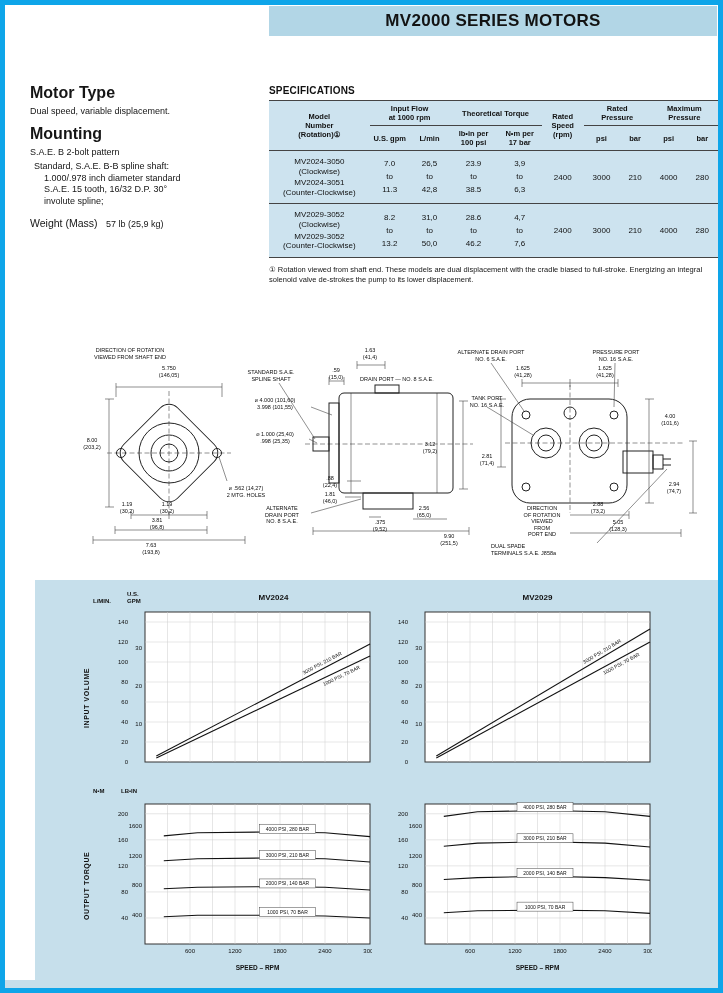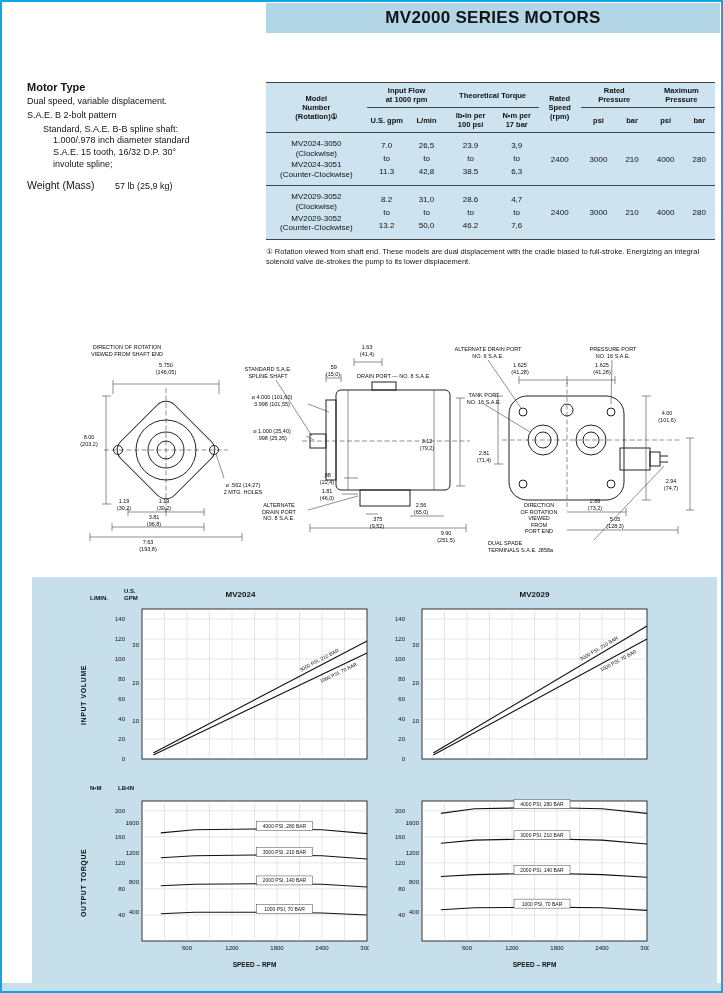--- a/index.html
+++ b/index.html
@@ -1,30 +1,30 @@
 <!DOCTYPE html>
 <html style="--banner_blue: #b2d6e6; --table_blue: #cde3ef; --panel_blue: #c6dfeb;"><head>
 <meta charset="utf-8">
 <style>
   *{margin:0;padding:0;box-sizing:border-box}
   html,body{background:#fff}
   body{width:723px;height:993px;position:relative;font-family:"Liberation Sans",sans-serif;color:#111}
-  .page{position:absolute;inset:0;background:#fff;border:2px solid #0ea5e9;overflow:hidden}
+  .page{position:absolute;inset:0;background:#fff;border:5px solid #0ea5e9;overflow:hidden}
 
   .banner{position:absolute;top:1px;left:264px;right:1px;height:30px;background:var(--banner_blue);
           display:flex;align-items:center;justify-content:center;font-size:17px;font-weight:600;color:#131313;letter-spacing:.3px}
 
   .left-col{position:absolute;top:78px;left:25px;width:238px;font-size:9px;line-height:1.3;color:#151515}
-  .sec-h{font-size:11px;font-weight:bold;margin:7px 0 2px}
+  .sec-h{font-size:16px;font-weight:bold;margin:7px 0 2px}
   .sec-h:first-child{margin-top:0}
   .body-text{margin-bottom:2px}
-  .hang{white-space:pre-line;padding-left:10px;text-indent:-10px;margin:2px 16px 6px}
+  .hang{white-space:pre-line;padding-left:10px;text-indent:-10px;margin:2px 4px 6px}
   .weight-line{margin-top:9px}
   .weight-line .wh{font-size:10.5px;font-weight:normal}
-  .weight-line .wv{margin-left:18px}
+  .weight-line .wv{margin-left:6px}
 
   .specs{position:absolute;top:80px;left:264px;width:449px}
   .specs-heading{font-size:10px;font-weight:bold;margin-bottom:4px;letter-spacing:.2px}
   table.spec{width:100%;border-collapse:collapse;background:var(--table_blue);border-top:1px solid #444;border-bottom:1px solid #444;text-align:center}
   table.spec th{font-size:7.5px;font-weight:bold;white-space:pre-line;line-height:1.2;padding:3px 1px;vertical-align:middle}
   table.spec .th-group{border-bottom:1px solid #444}
   table.spec tr.subrow th{border-bottom:1px solid #444}
   table.spec .th-span{border-bottom:1px solid #444}
   table.spec td{font-size:8px;padding:4px 2px;vertical-align:middle}
   table.spec tr.g2 td{border-top:1px solid #444}
@@ -53,32 +53,34 @@
 
 <div class="page">
 
   <div class="banner">
     <span>MV2000 SERIES MOTORS</span>
   </div>
 
   <div class="left-col">
     <div class="sec-h">Motor Type</div>
     <div class="body-text">Dual speed, variable displacement.</div>
+    <div class="sec-h">Mounting</div>
     <div class="body-text">S.A.E. B 2-bolt pattern</div>
     <div class="hang">Standard, S.A.E. B-B spline shaft:
 1.000/.978 inch diameter standard
 S.A.E. 15 tooth, 16/32 D.P. 30°
 involute spline;</div>
     <div class="weight-line">
       <span class="wh">Weight (Mass)</span>
       <span class="wv">57 lb (25,9 kg)</span>
     </div>
   </div>
 
   <div class="specs">
+    <div class="specs-heading">SPECIFICATIONS</div>
     <table class="spec">
       <colgroup>
         <col style="width:96px">
           <col style="width:38px">
           <col style="width:38px">
           <col style="width:46px">
           <col style="width:42px">
         <col style="width:40px">
           <col style="width:34px">
           <col style="width:30px">
@@ -373,21 +375,21 @@
     <div class="dlabel" style="left:640px;top:140px;width:34px">2.94
 (74,7)</div>
     <div class="dlabel la" style="left:474px;top:202px;width:108px">DUAL SPADE
 TERMINALS S.A.E. J858a</div>
   </div>
 
   <div class="charts-panel">
     <div class="unit-label" style="left:58px;top:18px">L/MIN.</div>
     <div class="unit-label" style="left:92px;top:11px">U.S.
 GPM</div>
-    <div class="chart-title" style="left:96px;top:13px">MV2024</div>
+    <div class="chart-title" style="left:126px;top:13px">MV2024</div>
     <div class="chart-title" style="left:390px;top:13px">MV2029</div>
     <div class="rot-label" style="left:48px;top:148px">INPUT VOLUME</div>
     <div class="chart" style="left:80px;top:30px">
         <svg width="257" height="154">
           <rect x="30" y="2" width="225" height="150" fill="#ffffff" stroke="#333" stroke-width="1"></rect>
           <line x1="52.5" y1="2" x2="52.5" y2="152" stroke="#cccccc" stroke-width="0.5"></line>
           <line x1="75" y1="2" x2="75" y2="152" stroke="#cccccc" stroke-width="0.5"></line>
           <line x1="97.5" y1="2" x2="97.5" y2="152" stroke="#cccccc" stroke-width="0.5"></line>
           <line x1="120" y1="2" x2="120" y2="152" stroke="#cccccc" stroke-width="0.5"></line>
           <line x1="142.5" y1="2" x2="142.5" y2="152" stroke="#cccccc" stroke-width="0.5"></line>

